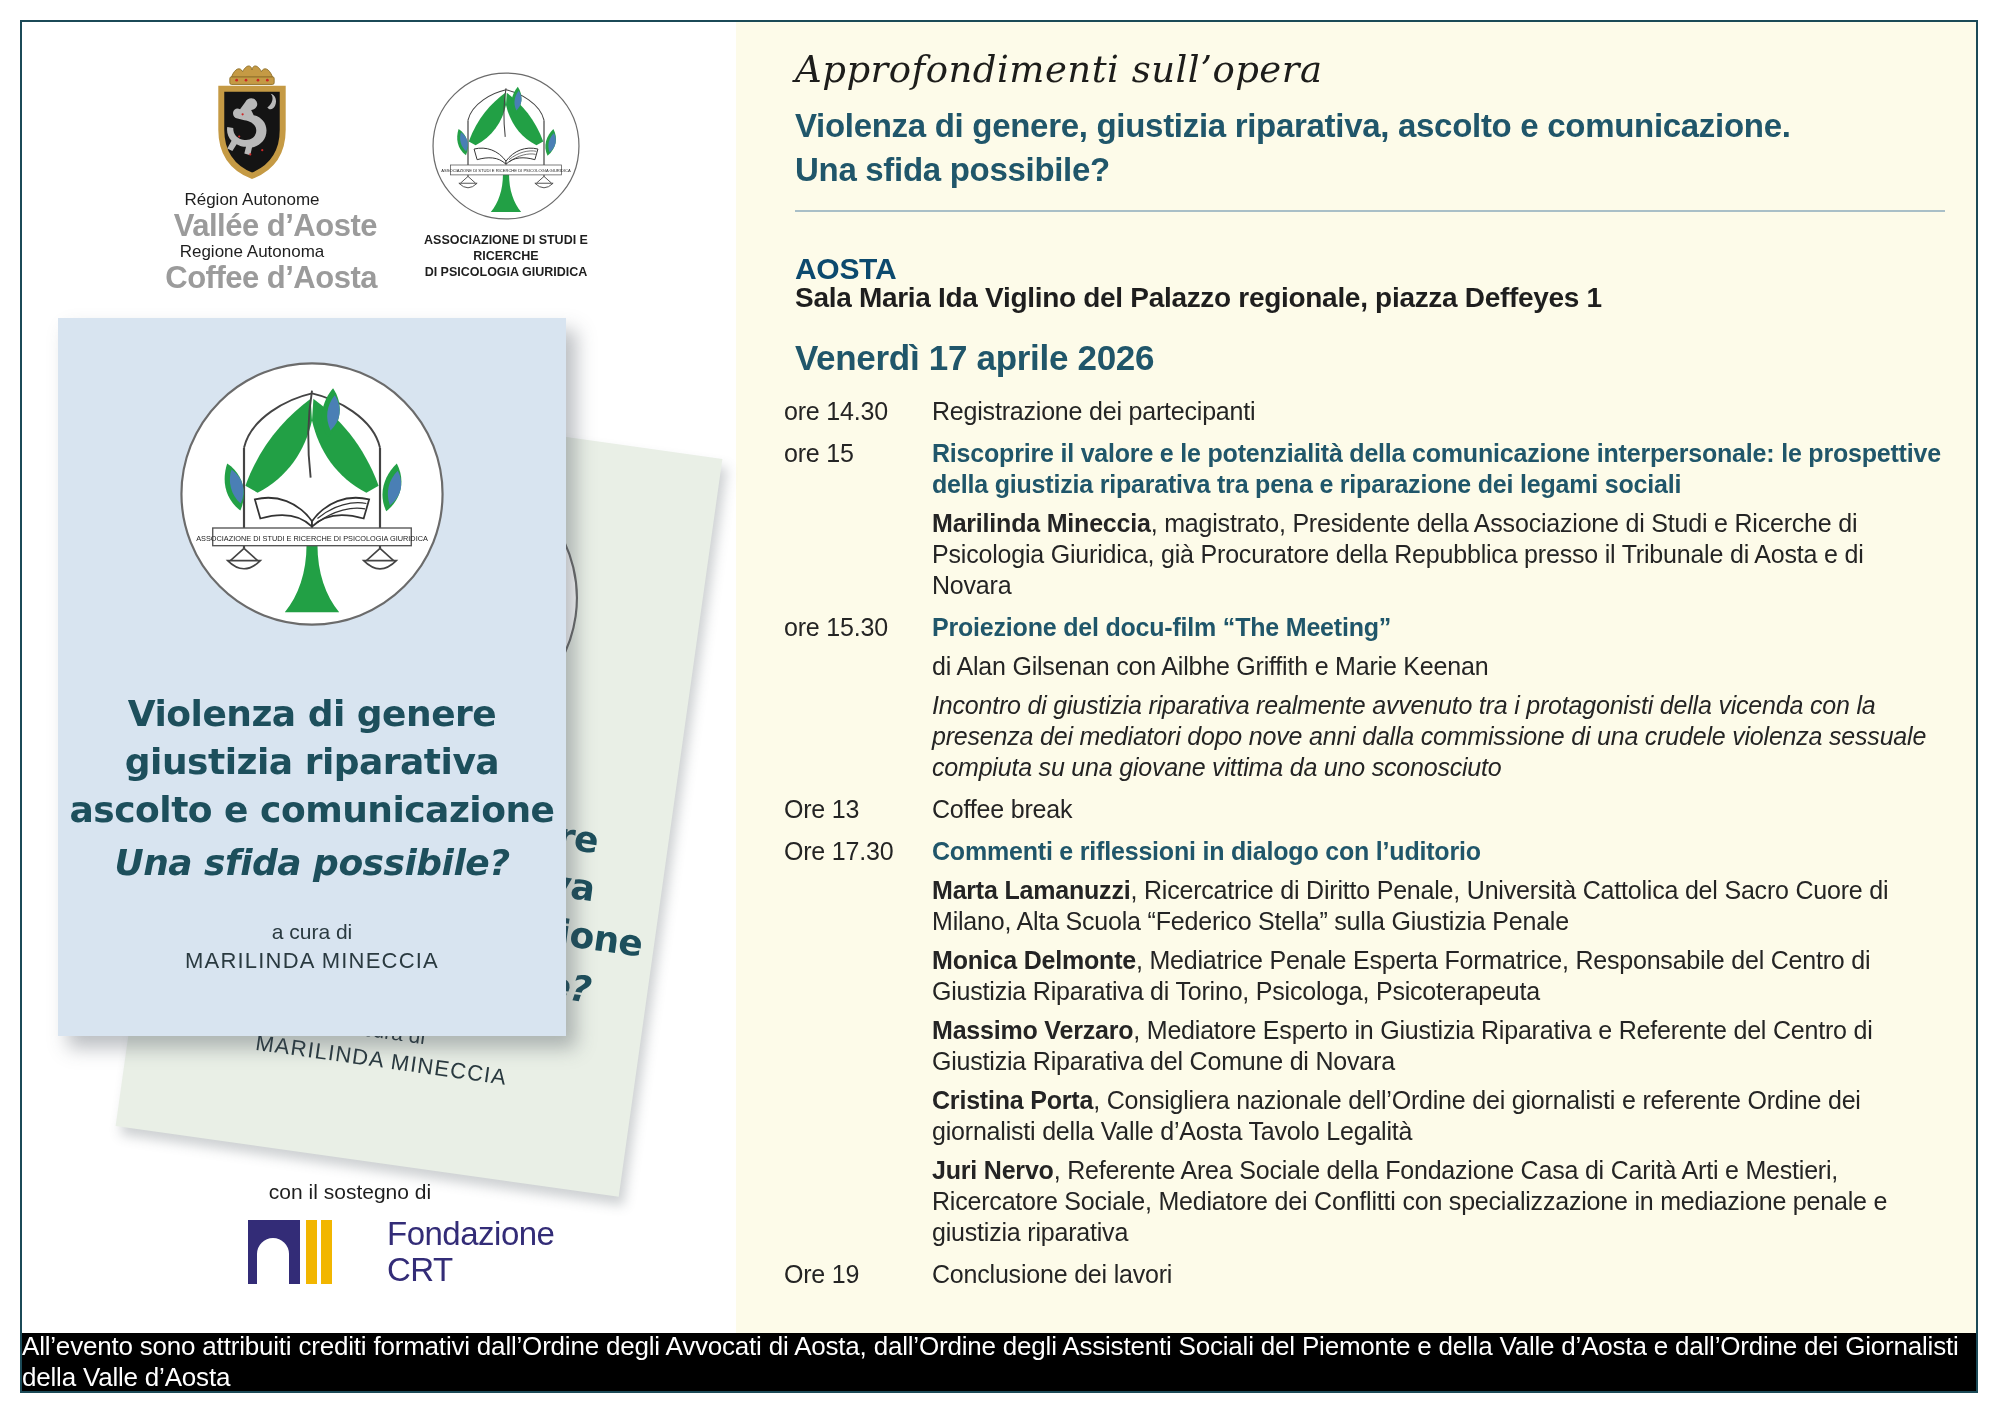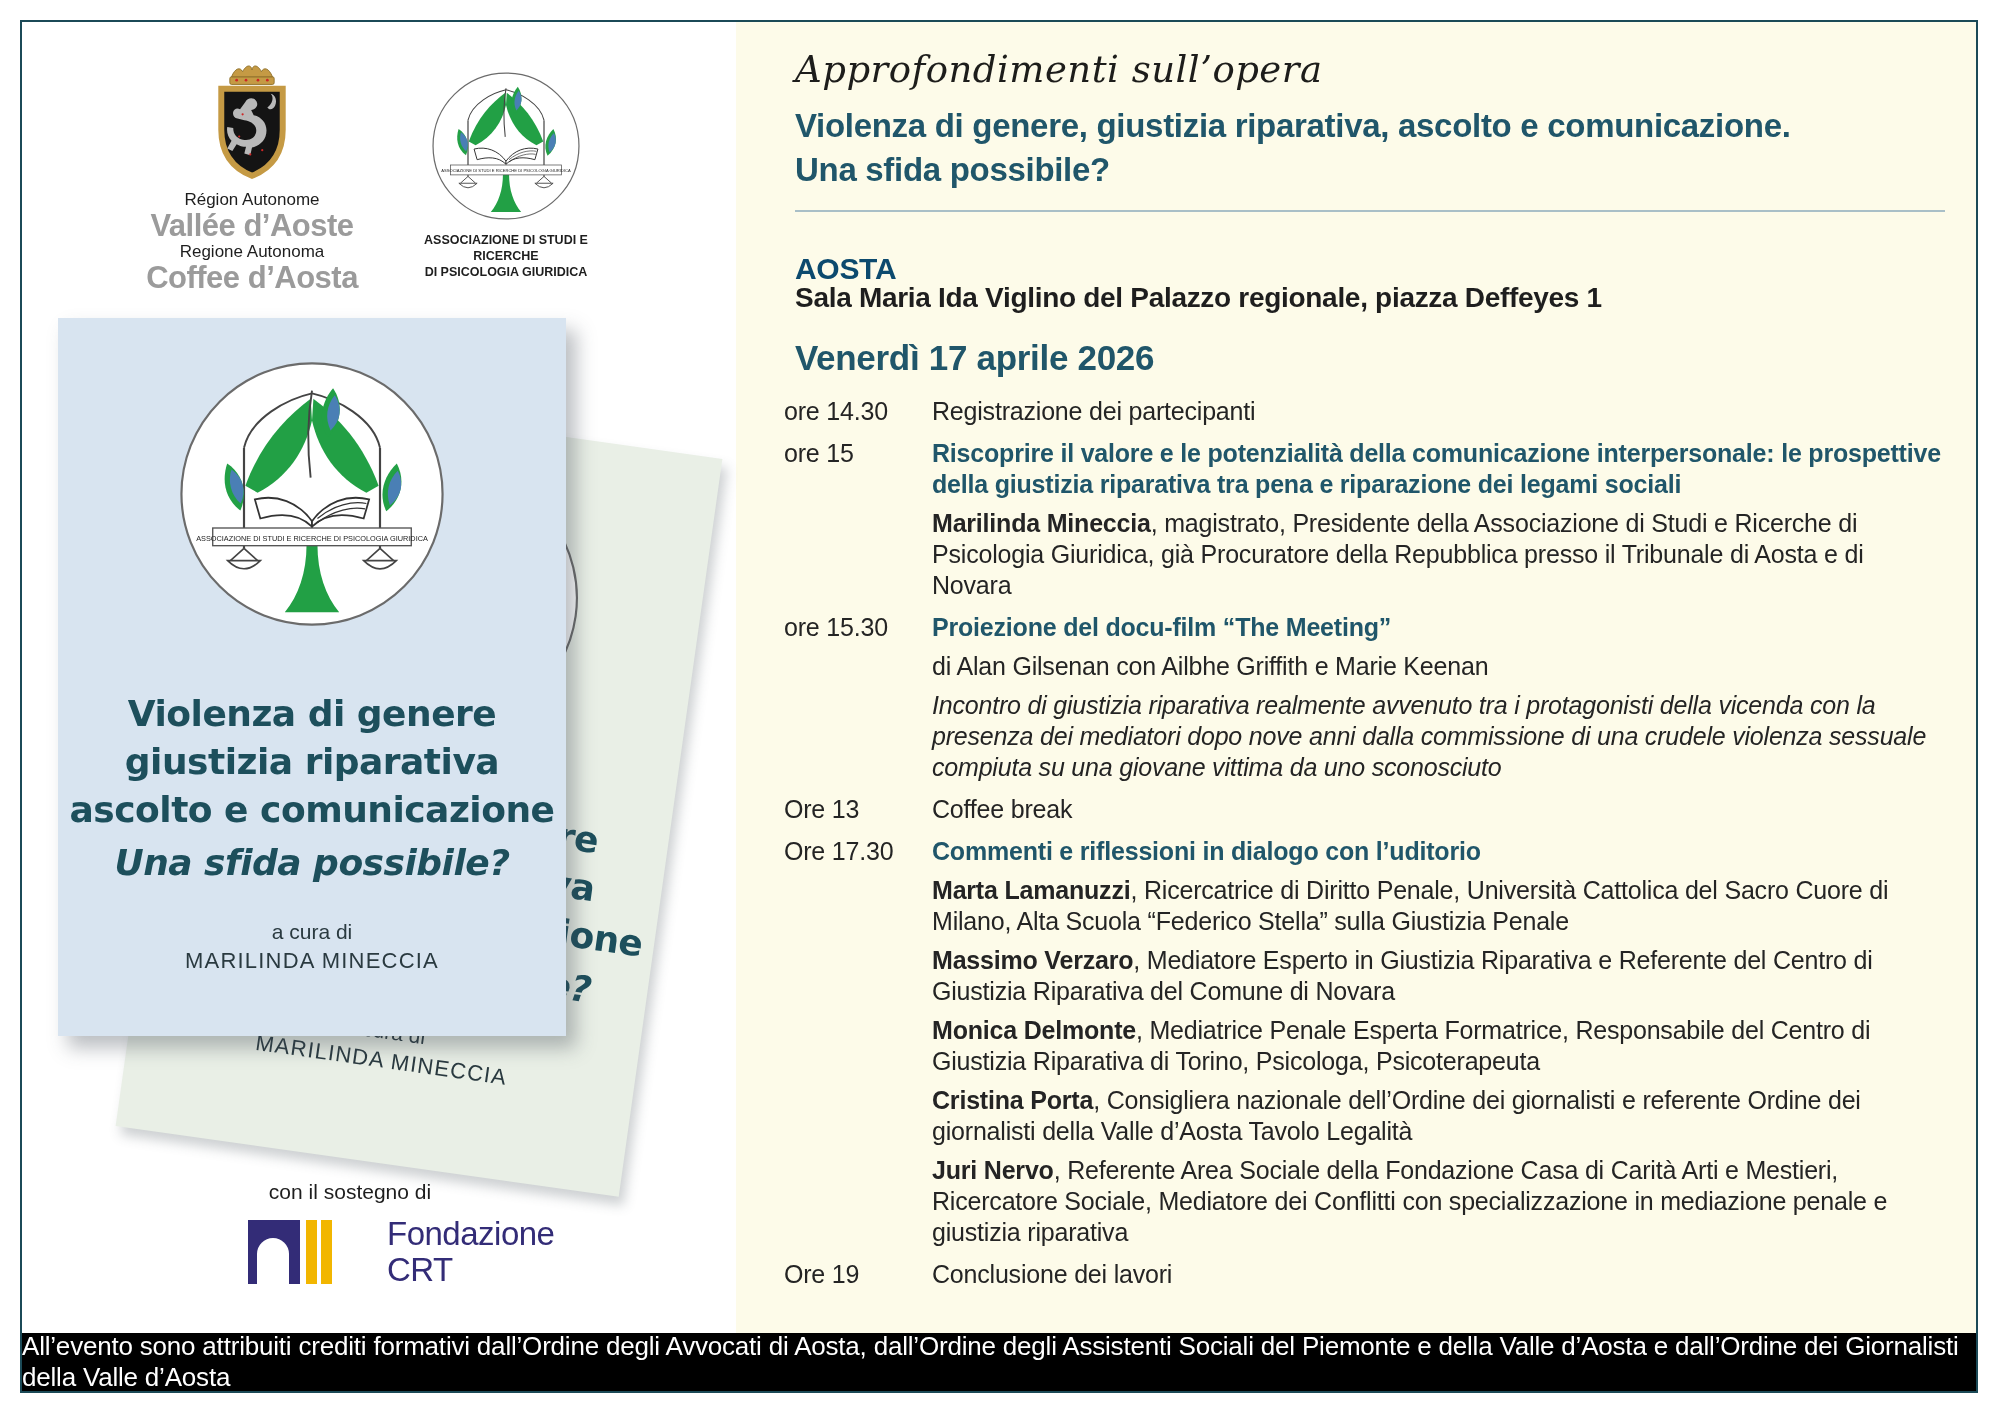--- a/index.html
+++ b/index.html
@@ -37,21 +37,21 @@
   
   .credits{
     position:absolute;left:0;right:0;bottom:0;height:58px;background:#000000;
     display:flex;align-items:center;justify-content:center;z-index:6;
   }
   .credits span{color:#ffffff;font-size:26px;letter-spacing:-.2px;}
   
   .aosta-logo{position:absolute;left:105px;top:36px;width:250px;text-align:center;}
   .aosta-logo svg{width:104px;height:128px;}
   .aosta-l1,.aosta-l3{font-size:17px;color:#1e1e1e;line-height:20px;}
-  .aosta-l2,.aosta-l4{font-size:31px;font-weight:bold;color:#9b9b9b;line-height:32px;letter-spacing:-.5px;}
+  .aosta-l2,.aosta-l4{font-size:31px;font-weight:bold;color:#9b9b9b;line-height:32px;letter-spacing:-.5px;text-align:right;}
   .asrpg-logo{position:absolute;left:372px;top:48px;width:224px;text-align:center;}
   .asrpg-logo .emblem{width:152px;height:152px;}
   .asrpg-cap{font-size:12.5px;font-weight:bold;color:#1e1e1e;line-height:16px;margin-top:6px;}
   
   .book{position:absolute;width:508px;height:718px;}
   .book.back{
     left:143px;top:398px;height:745px;background:#e9efe6;transform:rotate(8deg);
     box-shadow:6px 8px 12px rgba(60,70,80,.25);z-index:1;
   }
   .book.front{
@@ -240,22 +240,22 @@
         <div class="ptime">Ore 13</div>
         <div class="pcontent">
           <p class="seg normal">Coffee break</p>
         </div>
       </div>
       <div class="prow">
         <div class="ptime">Ore 17.30</div>
         <div class="pcontent">
           <p class="seg heading">Commenti e riflessioni in dialogo con l’uditorio</p>
           <p class="seg speaker"><strong>Marta Lamanuzzi</strong>, Ricercatrice di Diritto Penale, Università Cattolica del Sacro Cuore di Milano, Alta Scuola “Federico Stella” sulla Giustizia Penale</p>
+          <p class="seg speaker"><strong>Monica Delmonte</strong>, Mediatrice Penale Esperta Formatrice, Responsabile del Centro di Giustizia Riparativa di Torino, Psicologa, Psicoterapeuta</p>
           <p class="seg speaker"><strong>Massimo Verzaro</strong>, Mediatore Esperto in Giustizia Riparativa e Referente del Centro di Giustizia Riparativa del Comune di Novara</p>
-          <p class="seg speaker"><strong>Monica Delmonte</strong>, Mediatrice Penale Esperta Formatrice, Responsabile del Centro di Giustizia Riparativa di Torino, Psicologa, Psicoterapeuta</p>
           <p class="seg speaker"><strong>Cristina Porta</strong>, Consigliera nazionale dell’Ordine dei giornalisti e referente Ordine dei giornalisti della Valle d’Aosta Tavolo Legalità</p>
           <p class="seg speaker"><strong>Juri Nervo</strong>, Referente Area Sociale della Fondazione Casa di Carità Arti e Mestieri, Ricercatore Sociale, Mediatore dei Conflitti con specializzazione in mediazione penale e giustizia riparativa</p>
         </div>
       </div>
       <div class="prow">
         <div class="ptime">Ore 19</div>
         <div class="pcontent">
           <p class="seg normal">Conclusione dei lavori</p>
         </div>
       </div>

